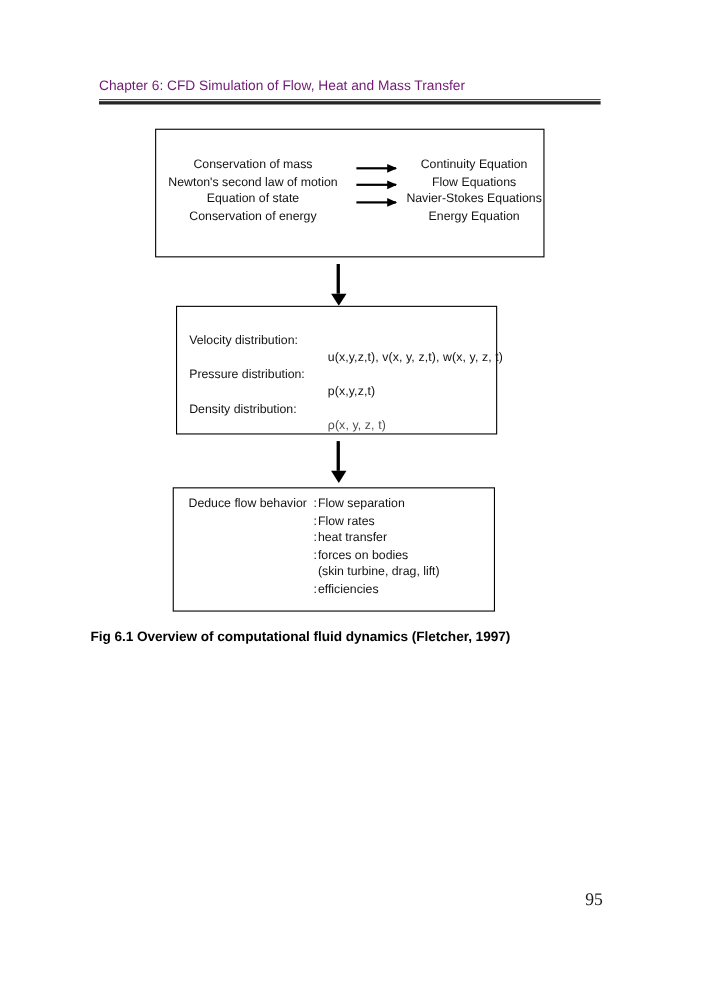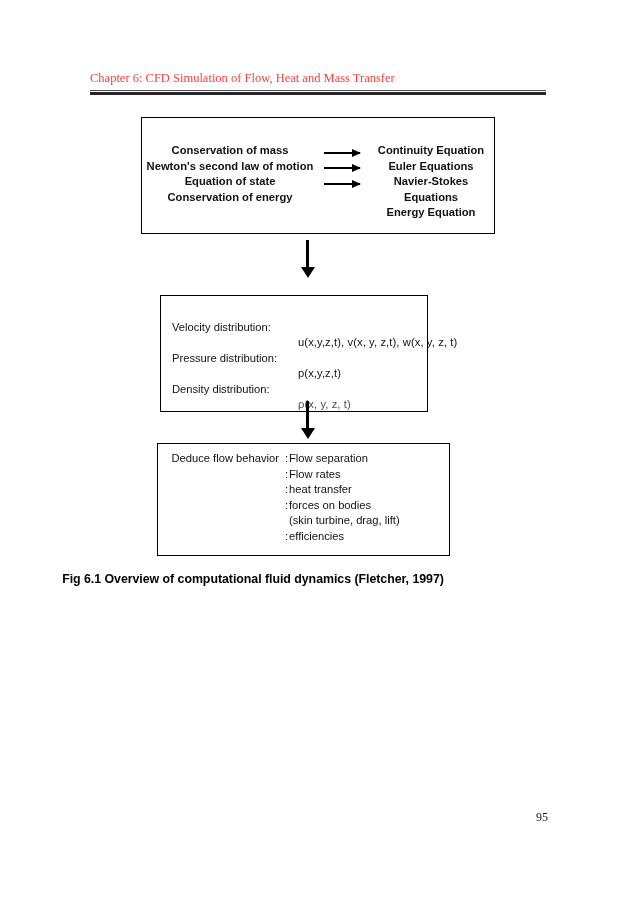--- a/index.html
+++ b/index.html
@@ -17,24 +17,24 @@
   }
 
   
   #page-header {
     position: absolute;
     left: 90px;
     top: 70px;
     width: 456px;
   }
   #chapter-title {
-    font-family: Liberation Serif, serif;
+    font-family: Liberation Sans, sans-serif;
     font-size: 12.5px;
     line-height: 16px;
-    color: #ef4444;
+    color: #701a75;
     white-space: nowrap;
   }
   #header-rule {
     margin-top: 4px;
     width: 456px;
     height: 1px;
     background: #4a4a4a;
   }
   #header-rule-thick {
     margin-top: 1px;
@@ -72,21 +72,20 @@
     top: 25px;
     width: 354px;
     display: flex;
     align-items: flex-start;
   }
   .principles-col {
     text-align: center;
     font-size: 11.2px;
     line-height: 15.6px;
     color: #111111;
-    font-weight: bold;
   }
   #col-principles {
     width: 176px;
   }
   #col-arrows {
     width: 48px;
     padding-top: 2px;
   }
   #col-equations {
     width: 130px;
@@ -109,22 +108,22 @@
     right: -1px;
     top: -3.2px;
     border-left: 9px solid #000000;
     border-top: 4.2px solid transparent;
     border-bottom: 4.2px solid transparent;
   }
 
   
   #box-distributions {
     left: 160px;
-    top: 295px;
-    width: 268px;
+    top: 278px;
+    width: 292px;
     height: 117px;
   }
   #distributions-list {
     position: absolute;
     left: 11px;
     top: 23px;
     font-size: 11.2px;
     line-height: 16.2px;
     color: #111111;
   }
@@ -206,31 +205,32 @@
   #figure-caption {
     position: absolute;
     left: 0;
     top: 572px;
     width: 506px;
     text-align: center;
     font-size: 12.4px;
     font-weight: bold;
     letter-spacing: -0.05px;
     color: #000000;
+    padding-left: 20px;
   }
 
   
   #page-number {
     position: absolute;
     left: 0;
     top: 810px;
     width: 548px;
     text-align: right;
     font-family: "Liberation Serif", serif;
-    font-size: 12px;
+    font-size: 16px;
     color: #1a1a1a;
   }
 </style>
 </head>
 <body>
 
 <div id="page-header">
   <div id="chapter-title">Chapter 6: CFD Simulation of Flow, Heat and Mass Transfer</div>
   <div id="header-rule"></div>
   <div id="header-rule-thick"></div>
@@ -256,21 +256,21 @@
           <span class="arrow-right"></span>
         </div>
         <div class="arrow-row">
           <span class="arrow-right"></span>
         </div>
         <div class="arrow-row"></div>
       </div>
 
       <div class="principles-col" id="col-equations">
         <div>Continuity Equation</div>
-        <div>Euler Equations</div>
+        <div>Flow Equations</div>
         <div>Navier-Stokes Equations</div>
         <div>Energy Equation</div>
       </div>
 
     </div>
   </div>
 
   <div class="arrow-down" id="connector-1"></div>
 
   <div class="flow-box" id="box-distributions">

